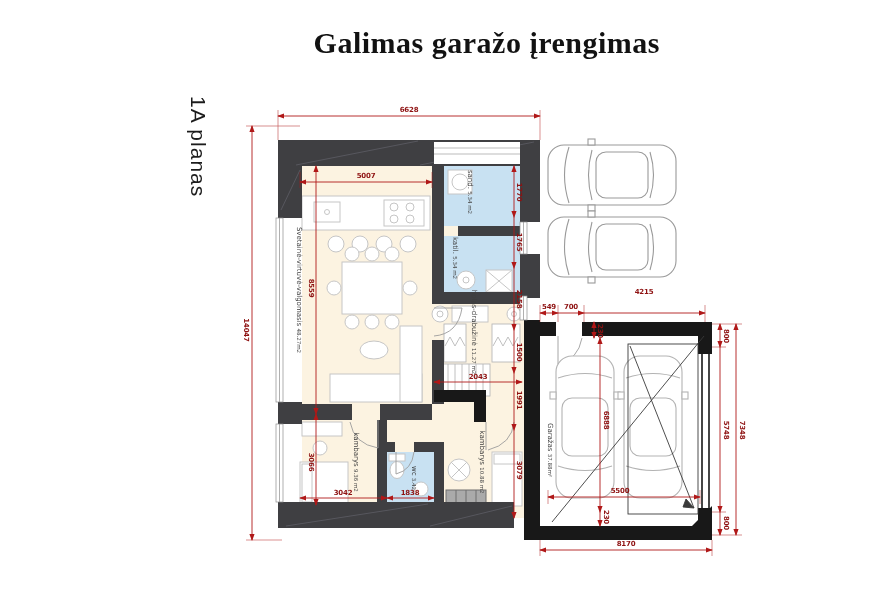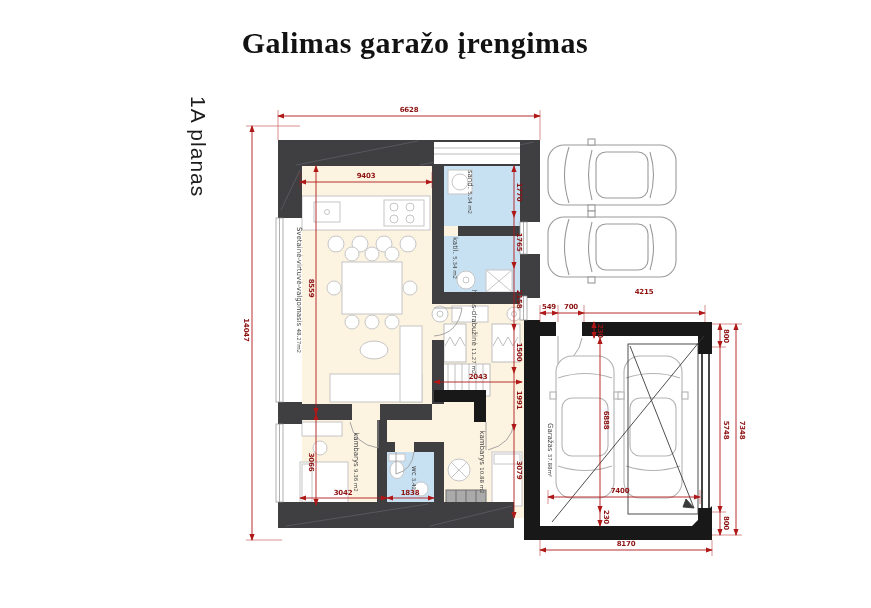--- a/index.html
+++ b/index.html
@@ -1,18 +1,18 @@
 <!DOCTYPE html>
 <html><head>
 <meta charset="utf-8">
 <style>
   html,body{margin:0;padding:0;background:#fff;}
   #stage{position:relative;width:871px;height:608px;background:#ffffff;overflow:hidden;
          font-family:"DejaVu Sans",sans-serif;}
-  .title{position:absolute;left:170px;top:26px;width:490px;text-align:center;
+  .title{position:absolute;left:170px;top:26px;width:490px;text-align:right;
          font:700 30px "Liberation Serif",serif;color:#121212;letter-spacing:.5px;}
   .planlabel{position:absolute;left:186px;top:96px;writing-mode:vertical-rl;
          font:400 21px "Liberation Sans",sans-serif;color:#1c1c1c;letter-spacing:1px;}
   svg{position:absolute;left:0;top:0;}
   .dim{position:absolute;font:700 7px "DejaVu Sans",sans-serif;color:#8e1111;
        transform:translate(-50%,-50%);white-space:nowrap;letter-spacing:-.2px;z-index:5;}
   .dim.v{writing-mode:vertical-rl;}
   .rl{position:absolute;font:400 7px "DejaVu Sans",sans-serif;color:#3e3e3e;
       transform:translate(-50%,-50%);writing-mode:vertical-rl;white-space:nowrap;z-index:4;}
   .rl .ar{font-size:5.5px;color:#4a4a4a;}
@@ -260,39 +260,39 @@
   <div class="rl" style="left:356px;top:462px">
     <span>kambarys</span>&nbsp;<span class="ar">9.36 m2</span></div>
   <div class="rl" style="left:414px;top:478px">
     <span>wc</span>&nbsp;<span class="ar">3.42</span></div>
   <div class="rl" style="left:482px;top:462px">
     <span>kambarys</span>&nbsp;<span class="ar">10.88 m2</span></div>
   <div class="rl" style="left:550px;top:450px">
     <span>Garažas</span>&nbsp;<span class="ar">37.88m²</span></div>
 
   <div class="dim" style="left:409px;top:110px">6628</div>
-  <div class="dim" style="left:366px;top:176px">9403</div>
+  <div class="dim" style="left:366px;top:176px">5007</div>
   <div class="dim v" style="left:246px;top:330px">14047</div>
   <div class="dim v" style="left:311px;top:288px">8559</div>
   <div class="dim v" style="left:311px;top:462px">3066</div>
   <div class="dim" style="left:343px;top:493px">3042</div>
   <div class="dim" style="left:410px;top:493px">1838</div>
   <div class="dim" style="left:478px;top:377px">2043</div>
   <div class="dim v" style="left:519px;top:192px">1770</div>
   <div class="dim v" style="left:519px;top:242px">1765</div>
   <div class="dim v" style="left:519px;top:299px">2158</div>
   <div class="dim v" style="left:519px;top:352px">1500</div>
   <div class="dim v" style="left:519px;top:400px">1991</div>
   <div class="dim v" style="left:519px;top:470px">3079</div>
   <div class="dim" style="left:549px;top:307px">549</div>
   <div class="dim" style="left:571px;top:307px">700</div>
   <div class="dim" style="left:644px;top:292px">4215</div>
   <div class="dim v" style="left:600px;top:331px">230</div>
   <div class="dim v" style="left:726px;top:336px">800</div>
   <div class="dim v" style="left:726px;top:430px">5748</div>
   <div class="dim v" style="left:726px;top:523px">800</div>
   <div class="dim v" style="left:742px;top:430px">7348</div>
-  <div class="dim" style="left:620px;top:491px">7400</div>
+  <div class="dim" style="left:620px;top:491px">5500</div>
   <div class="dim v" style="left:606px;top:420px">6888</div>
   <div class="dim v" style="left:606px;top:517px">230</div>
   <div class="dim" style="left:626px;top:544px">8170</div>
 
 </div>
 
 </body></html>

